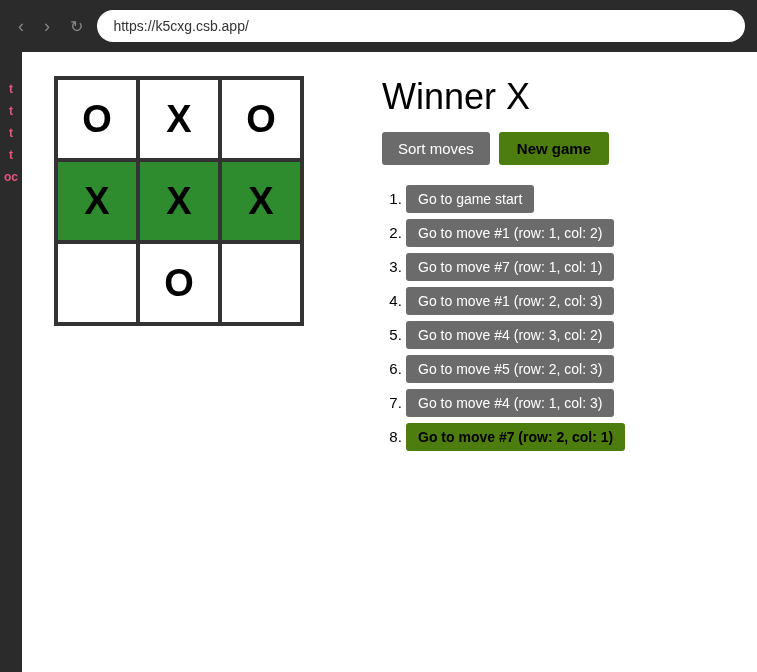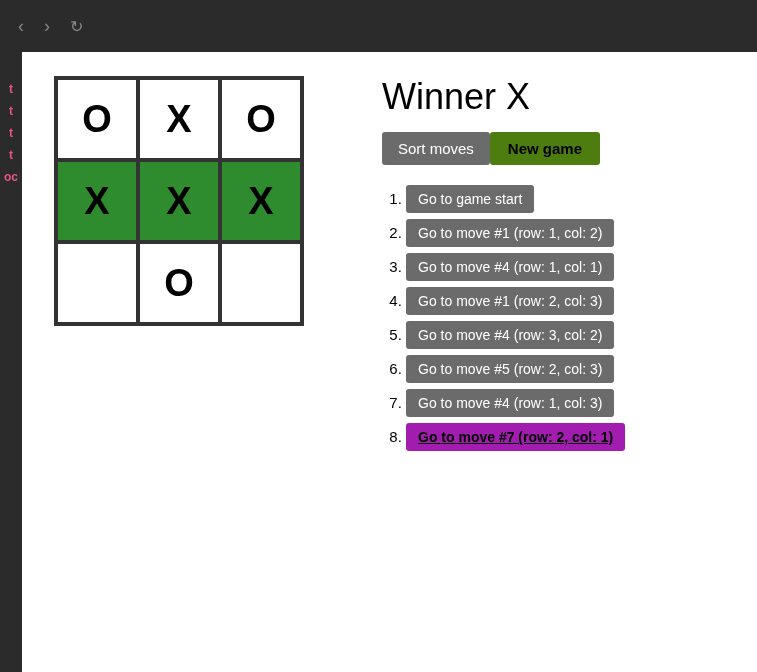--- a/index.html
+++ b/index.html
@@ -124,21 +124,21 @@
 
     .winner-title {
       font-size: 36px;
       font-weight: normal;
       color: #000;
       margin-bottom: 14px;
     }
 
     .btn-row {
       display: flex;
-      gap: 0;
+      gap: 9px;
       margin-bottom: 20px;
     }
 
     .btn-sort {
       background: #6b6b6b;
       color: #fff;
       border: none;
       padding: 8px 16px;
       font-size: 15px;
       border-radius: 3px;
@@ -174,33 +174,35 @@
       color: #fff;
       border: none;
       padding: 6px 12px;
       font-size: 14px;
       border-radius: 3px;
       cursor: pointer;
       text-align: left;
     }
 
     .move-btn.active {
-      background: #a21caf;
+      background: #4d7c0f;
       color: #000;
       font-weight: bold;
-      text-decoration: underline;
     }
   </style>
 </head>
 <body>
 
 <div class="browser-chrome">
   <button class="nav-btn">‹</button>
   <button class="nav-btn">›</button>
   <button class="reload-btn">↻</button>
+  <div class="address-bar">
+    <span>https://k5cxg.csb.app/</span>
+  </div>
 </div>
 
 <div class="sidebar-hint">
   <span>t</span>
   <span>t</span>
   <span>t</span>
   <span>t</span>
   <span>oc</span>
 </div>
 
@@ -224,21 +226,21 @@
     <h1 class="winner-title">Winner X</h1>
 
     <div class="btn-row">
       <button class="btn-sort">Sort moves</button>
       <button class="btn-new-game">New game</button>
     </div>
 
     <ol class="moves-list" id="moves-list">
     <li><button class="move-btn">Go to game start</button></li>
         <li><button class="move-btn">Go to move #1 (row: 1, col: 2)</button></li>
-        <li><button class="move-btn">Go to move #4 (row: 1, col: 1)</button></li>
+        <li><button class="move-btn">Go to move #7 (row: 1, col: 1)</button></li>
         <li><button class="move-btn">Go to move #1 (row: 2, col: 3)</button></li>
         <li><button class="move-btn">Go to move #4 (row: 3, col: 2)</button></li>
         <li><button class="move-btn">Go to move #5 (row: 2, col: 3)</button></li>
         <li><button class="move-btn">Go to move #4 (row: 1, col: 3)</button></li>
         <li><button class="move-btn active">Go to move #7 (row: 2, col: 1)</button></li>
       </ol>
   </div>
 
 </div>
 

